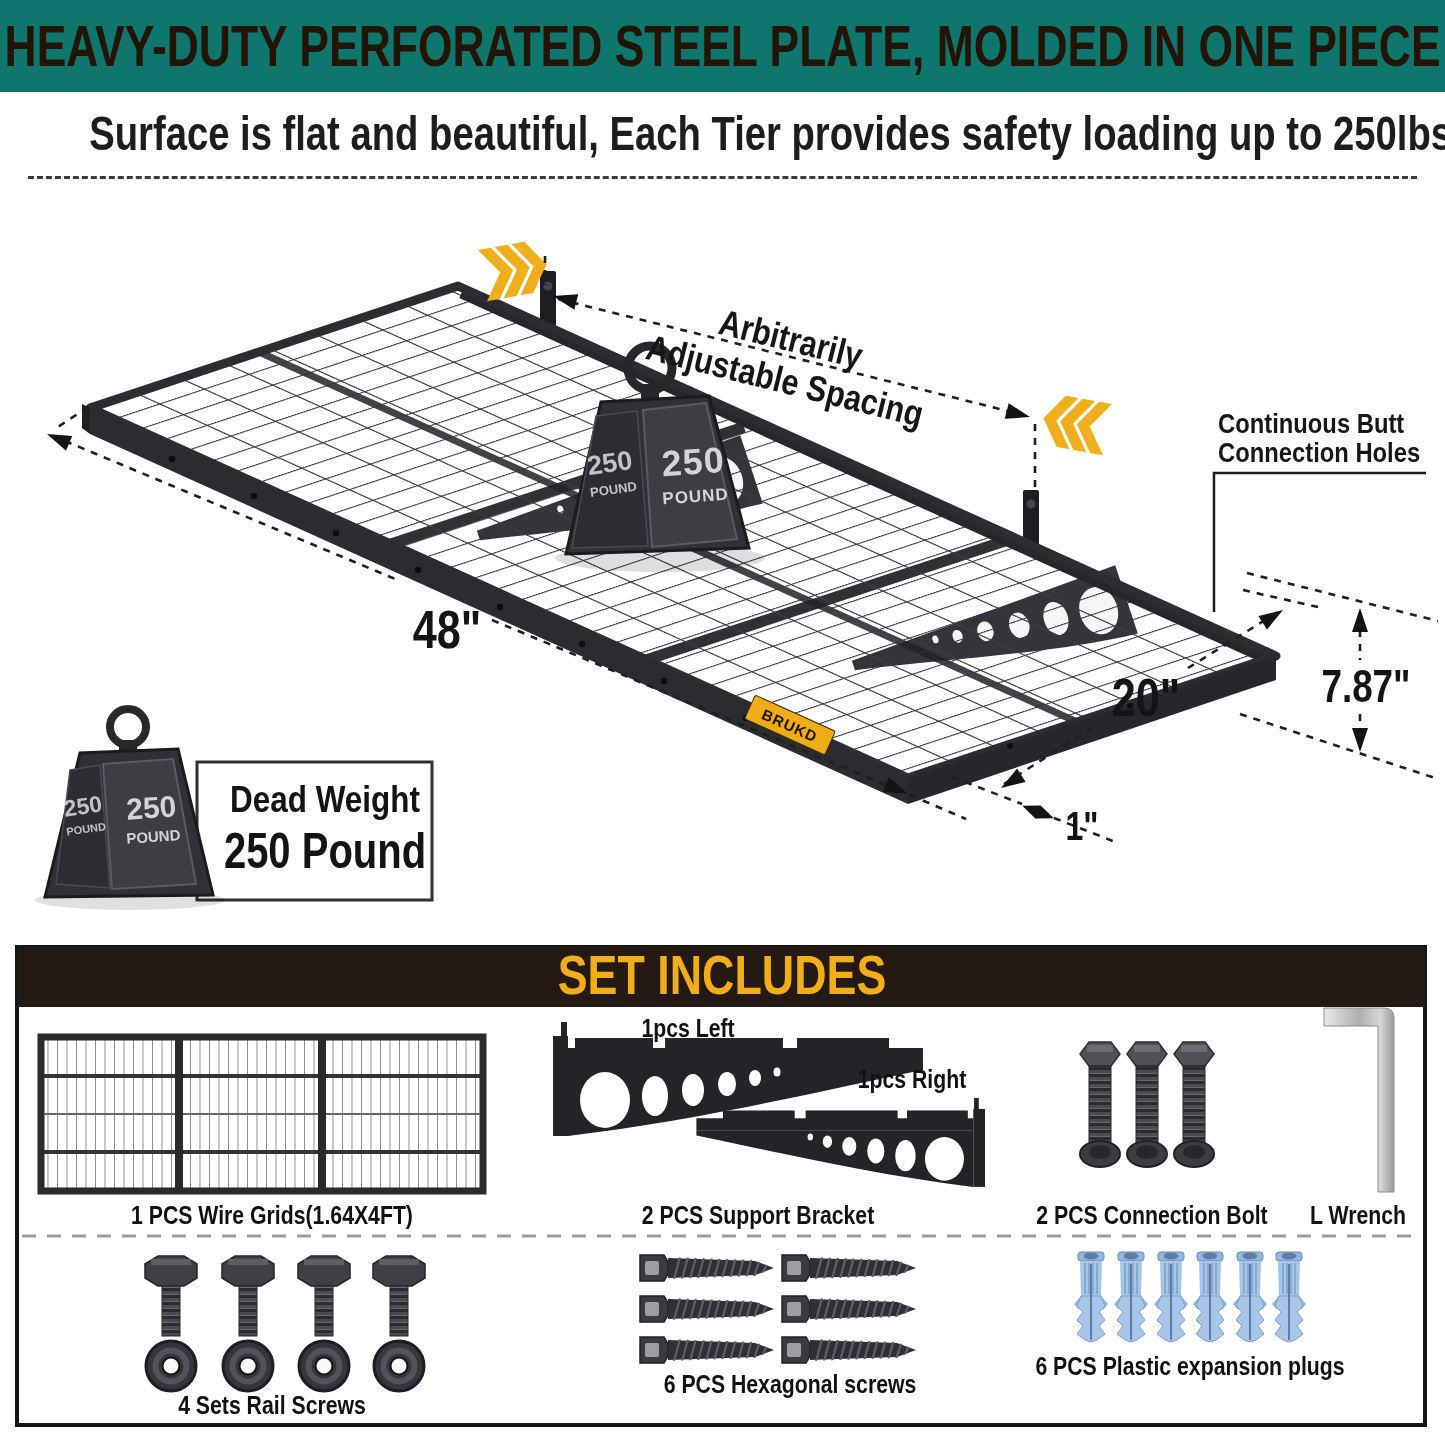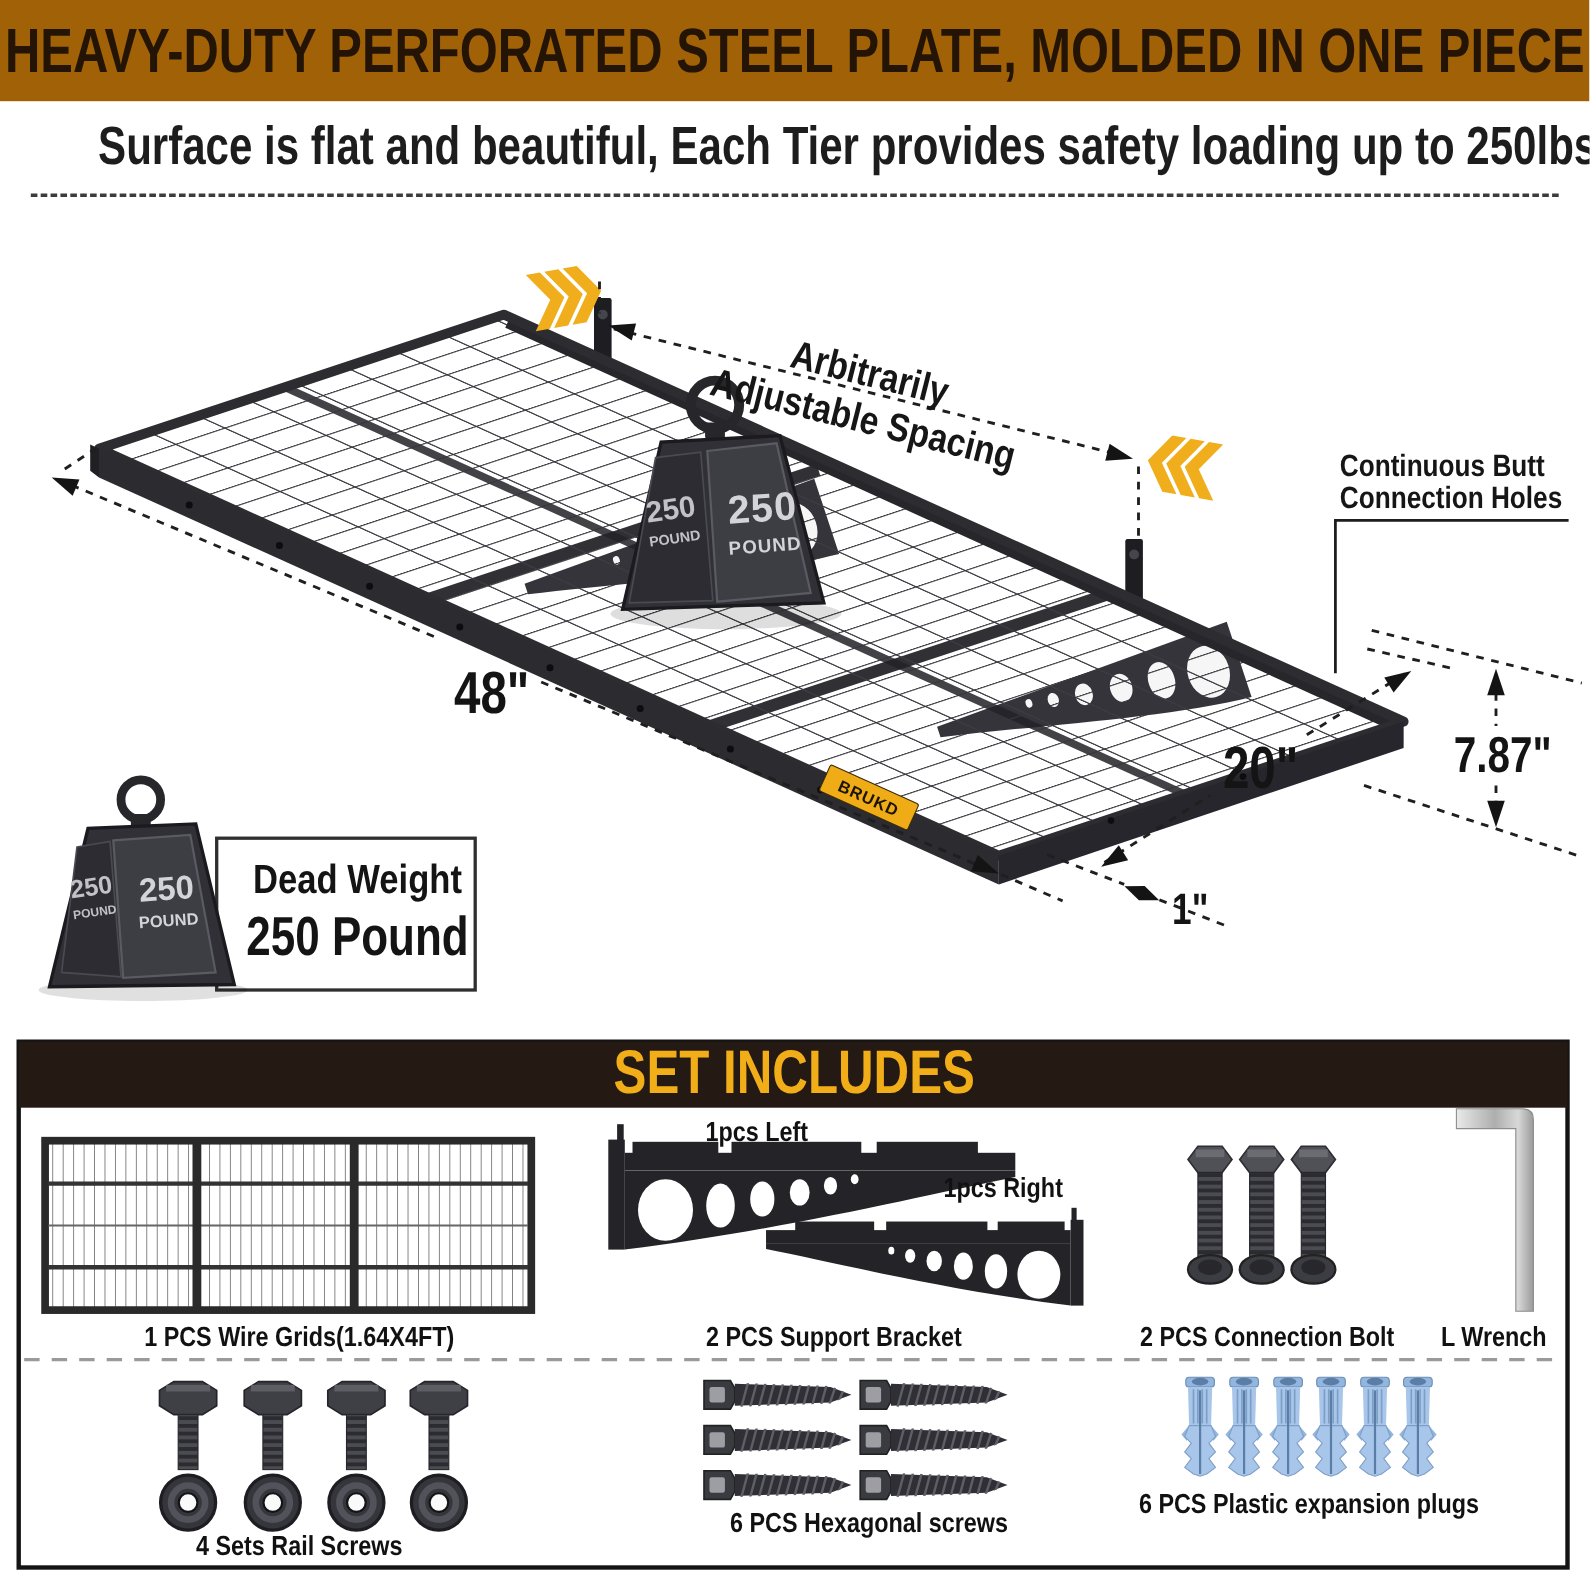--- a/index.html
+++ b/index.html
@@ -1,18 +1,18 @@
 <!DOCTYPE html>
 <html><head>
 <meta charset="utf-8">
 <style>
   html,body{margin:0;padding:0;}
   body{width:1445px;height:1432px;position:relative;background:#ffffff;overflow:hidden;
        font-family:"Liberation Sans",sans-serif;}
-  .banner{position:absolute;left:0;top:0;width:1445px;height:92px;background:#a16207;
+  .banner{position:absolute;left:0;top:0;width:1445px;height:92px;background:#0f766e;
           display:flex;align-items:center;justify-content:center;}
   .banner span{font-size:57px;font-weight:bold;color:#231405;white-space:nowrap;
                transform:scaleX(.78);letter-spacing:0px;}
   .subtitle{position:absolute;left:0;top:92px;width:1445px;height:82px;
             display:flex;align-items:center;justify-content:center;padding-left:48px;}
   .subtitle span{font-size:49px;font-weight:bold;color:#1d1d1d;white-space:nowrap;
                  transform:scaleX(.78);}
   .divider{position:absolute;left:28px;right:28px;top:176px;border-top:3px dashed #3c3c3c;height:0;}
   svg text{font-family:"Liberation Sans",sans-serif;}
   .dim{font-weight:bold;fill:#141414;}

